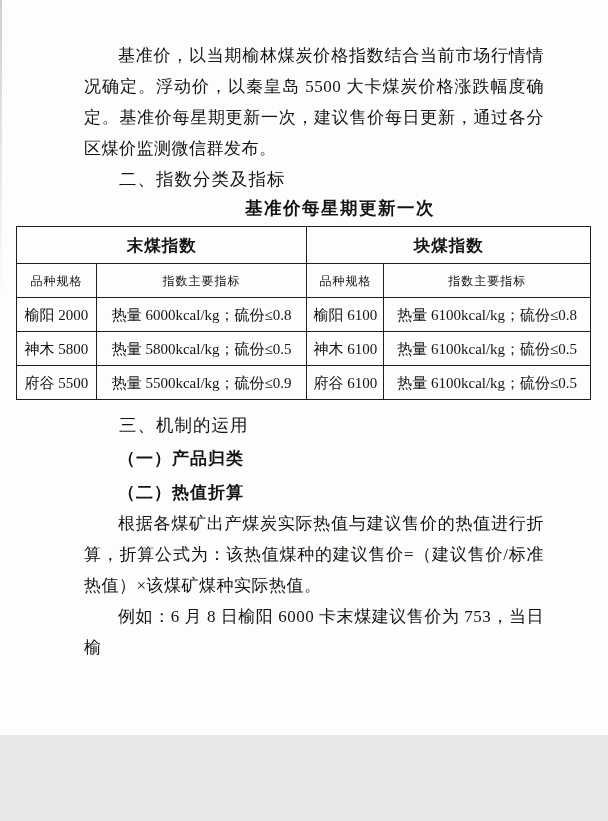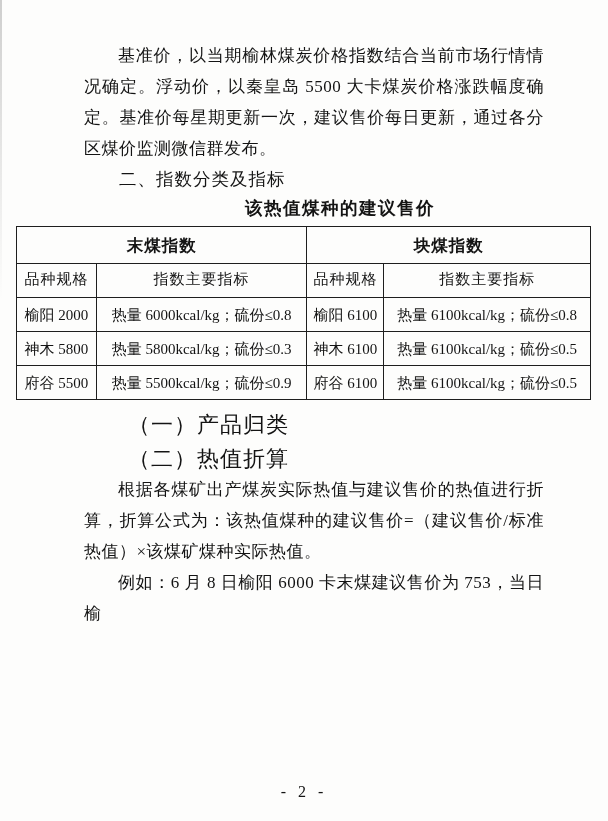--- a/index.html
+++ b/index.html
@@ -3,21 +3,21 @@
 <meta charset="utf-8">
 <style>
   html, body {
     margin: 0;
     padding: 0;
     background: #e8e8e8;
   }
   .page {
     position: relative;
     width: 608px;
-    height: 821px;
+    height: 735px;
     margin: 0 auto;
     background: #fdfdfc;
     overflow: hidden;
     box-sizing: border-box;
     padding-top: 40px;
     color: #141414;
     font-family: "Liberation Serif", "DejaVu Serif", serif;
   }
   
   .scan-edge {
@@ -38,22 +38,22 @@
     margin: 0 64px 0 84px;
     font-size: 17.5px;
     font-weight: normal;
     line-height: 30px;
     text-indent: 2em;
     font-family: "Liberation Sans", "DejaVu Sans", sans-serif;
     letter-spacing: 1px;
   }
   .sub-heading {
     margin: 4px 64px 0 84px;
-    font-size: 22px;
-    font-weight: normal;
+    font-size: 17px;
+    font-weight: bold;
     line-height: 30px;
     text-indent: 2em;
     letter-spacing: 1px;
   }
   .table-title {
     margin: 0;
     padding-left: 72px;
     text-align: center;
     font-size: 17.5px;
     font-weight: bold;
@@ -82,23 +82,22 @@
   table.index-table tr { height: 34px; }
   table.index-table tr.group-row { height: 37px; }
   table.index-table tr.group-row th {
     font-size: 16.5px;
     font-weight: bold;
     font-family: "Liberation Sans", "DejaVu Sans", sans-serif;
     letter-spacing: 1px;
   }
   table.index-table tr.colhead-row th {
     font-weight: normal;
-    font-size: 15px;
+    font-size: 12px;
     letter-spacing: 1px;
-    font-family: Liberation Mono, monospace;
   }
   .mech-block { margin-top: 10px; }
   .footer-pageno {
     position: absolute;
     left: 0; right: 0;
     top: 783px;
     text-align: center;
     font-size: 16px;
     letter-spacing: 4px;
   }
@@ -106,21 +105,21 @@
 </head>
 <body>
 
 <div class="page">
   <div class="scan-edge"></div>
 
   <p class="body-para">基准价，以当期榆林煤炭价格指数结合当前市场行情情况确定。浮动价，以秦皇岛 5500 大卡煤炭价格涨跌幅度确定。基准价每星期更新一次，建议售价每日更新，通过各分区煤价监测微信群发布。</p>
 
   <h3 class="sec-heading">二、指数分类及指标</h3>
 
-  <div class="table-title">该热值煤种的建议售价</div>
+  <div class="table-title">基准价每星期更新一次</div>
 
   <table class="index-table">
     <colgroup>
       <col style="width:13.9%">
       <col style="width:36.7%">
       <col style="width:13.4%">
       <col style="width:36.0%">
     </colgroup>
     <tbody>
       <tr class="group-row">
@@ -134,34 +133,35 @@
         <th>指数主要指标</th>
       </tr>
       <tr>
         <td>榆阳 2000</td>
         <td>热量 6000kcal/kg；硫份≤0.8</td>
         <td>榆阳 6100</td>
         <td>热量 6100kcal/kg；硫份≤0.8</td>
       </tr>
       <tr>
         <td>神木 5800</td>
-        <td>热量 5800kcal/kg；硫份≤0.3</td>
+        <td>热量 5800kcal/kg；硫份≤0.5</td>
         <td>神木 6100</td>
         <td>热量 6100kcal/kg；硫份≤0.5</td>
       </tr>
       <tr>
         <td>府谷 5500</td>
         <td>热量 5500kcal/kg；硫份≤0.9</td>
         <td>府谷 6100</td>
         <td>热量 6100kcal/kg；硫份≤0.5</td>
       </tr>
     </tbody>
   </table>
 
   <div class="mech-block">
+    <h3 class="sec-heading">三、机制的运用</h3>
 
     <h4 class="sub-heading">（一）产品归类</h4>
 
     <h4 class="sub-heading">（二）热值折算</h4>
     <p class="body-para">根据各煤矿出产煤炭实际热值与建议售价的热值进行折算，折算公式为：该热值煤种的建议售价=（建议售价/标准热值）×该煤矿煤种实际热值。</p>
     <p class="body-para">例如：6 月 8 日榆阳 6000 卡末煤建议售价为 753，当日榆</p>
   </div>
 
   <div class="footer-pageno">- 2 -</div>
 </div>

